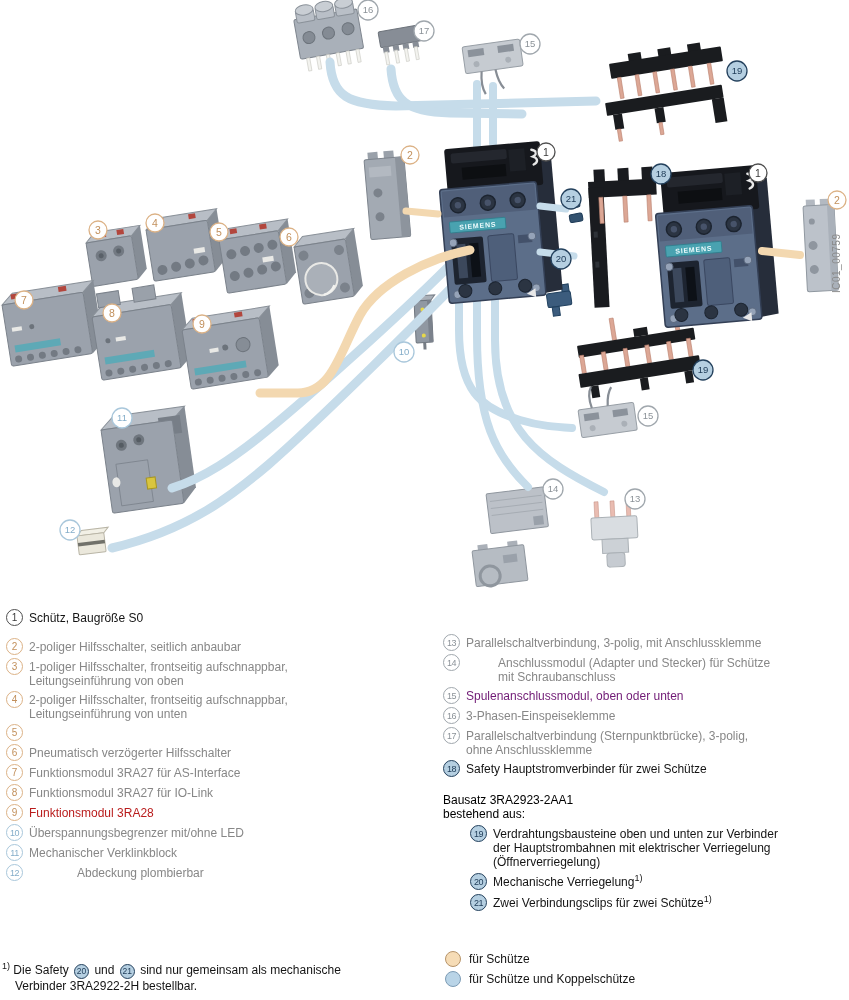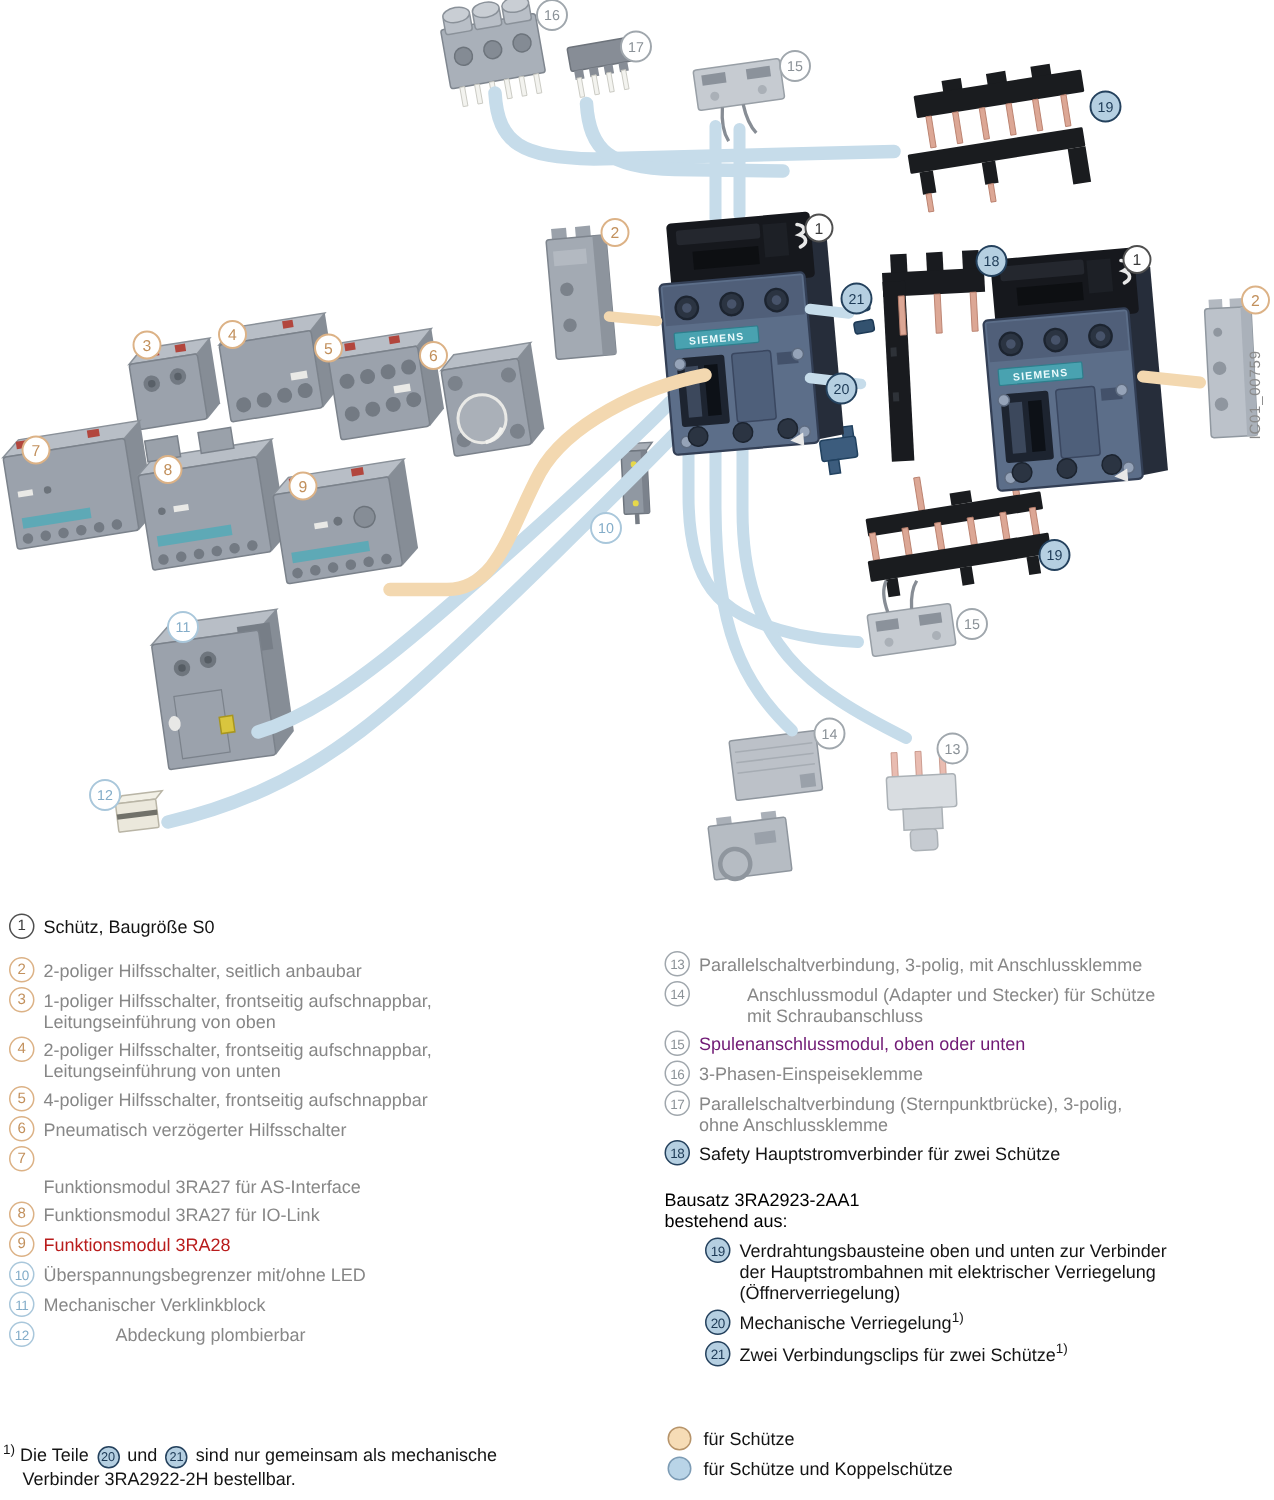--- a/index.html
+++ b/index.html
@@ -521,33 +521,30 @@
       </div>
       <div class="lg-item">
         <span class="badge" style="border-color: rgb(220, 178, 134); background: rgb(255, 255, 255); color: rgb(194, 144, 92);">4</span>
         <div class="lg-text" style="color: rgb(135, 135, 135);">
           <div>2-poliger Hilfsschalter, frontseitig aufschnappbar,</div>
           <div>Leitungseinführung von unten</div>
         </div>
       </div>
       <div class="lg-item">
         <span class="badge" style="border-color: rgb(220, 178, 134); background: rgb(255, 255, 255); color: rgb(194, 144, 92);">5</span>
-        <div class="lg-text" style="color: rgb(135, 135, 135);">
-          <div>4-poliger Hilfsschalter, frontseitig aufschnappbar</div>
-        </div>
       </div>
       <div class="lg-item">
         <span class="badge" style="border-color: rgb(220, 178, 134); background: rgb(255, 255, 255); color: rgb(194, 144, 92);">6</span>
         <div class="lg-text" style="color: rgb(135, 135, 135);">
           <div>Pneumatisch verzögerter Hilfsschalter</div>
         </div>
       </div>
       <div class="lg-item">
         <span class="badge" style="border-color: rgb(220, 178, 134); background: rgb(255, 255, 255); color: rgb(194, 144, 92);">7</span>
-        <div class="lg-text" style="color: rgb(135, 135, 135); margin-top: 18px;">
+        <div class="lg-text" style="color: rgb(135, 135, 135);">
           <div>Funktionsmodul 3RA27 für AS-Interface</div>
         </div>
       </div>
       <div class="lg-item">
         <span class="badge" style="border-color: rgb(220, 178, 134); background: rgb(255, 255, 255); color: rgb(194, 144, 92);">8</span>
         <div class="lg-text" style="color: rgb(135, 135, 135);">
           <div>Funktionsmodul 3RA27 für IO-Link</div>
         </div>
       </div>
       <div class="lg-item">
@@ -651,21 +648,21 @@
         <div class="ck-row">
           <span class="ck-circle" style="background: rgb(185, 212, 231); border-color: rgb(125, 156, 181);"></span>
           <span style="color: rgb(20, 20, 20);">für Schütze und Koppelschütze</span>
         </div>
       </div>
   </div>
 
   <div id="footnote">
     <div>
       <sup class="fn">1)</sup>
-      <span>Die Teile</span>
+      <span>Die Safety</span>
       <span class="badge small" id="fn-badge-1" style="border-color: rgb(36, 65, 93); background: rgb(181, 207, 225); color: rgb(29, 58, 86);">20</span>
       <span>und</span>
       <span class="badge small" id="fn-badge-2" style="border-color: rgb(36, 65, 93); background: rgb(181, 207, 225); color: rgb(29, 58, 86);">21</span>
       <span>sind nur gemeinsam als mechanische</span>
     </div>
     <div class="l2">Verbinder 3RA2922-2H bestellbar.</div>
   </div>
 
 </div>
 

